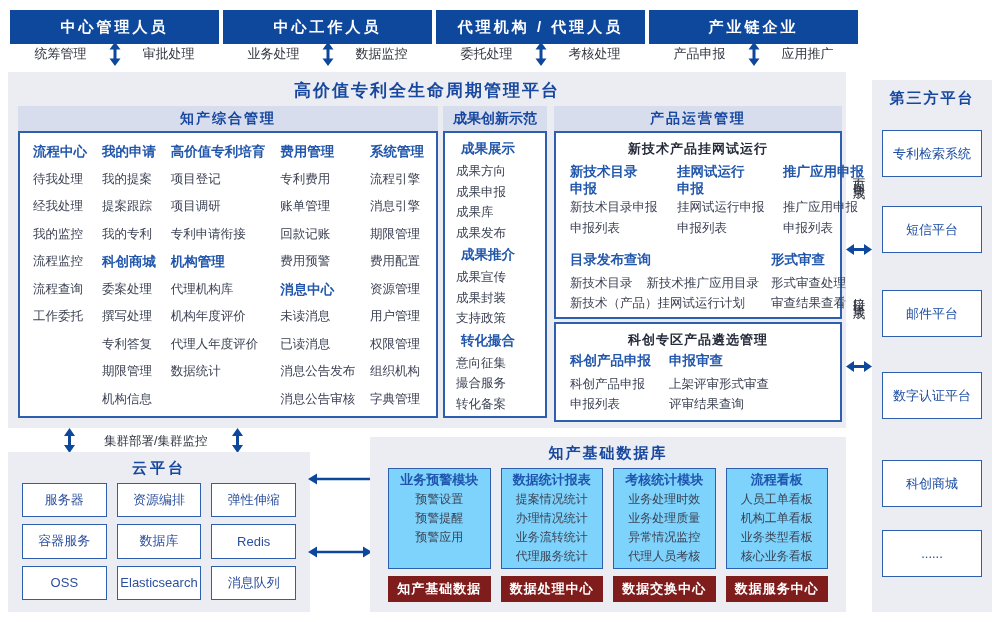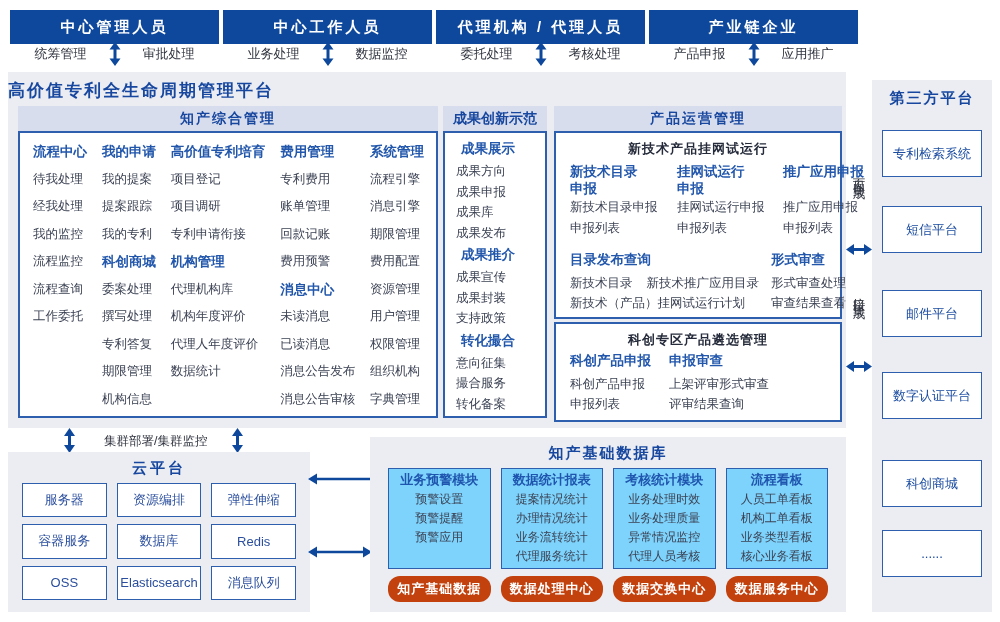--- a/index.html
+++ b/index.html
@@ -13,21 +13,21 @@
     letter-spacing:3px;display:flex;align-items:center;justify-content:center;}
   .role-sub{height:20px;display:flex;align-items:center;justify-content:center;gap:22px;}
   .role-sub .lbl{font-size:13px;color:#30343f;}
 
   
   .arr path{fill:#0e489d;}
   svg.arr{display:block;}
 
   
   .main-area{position:absolute;left:8px;top:72px;width:838px;height:356px;background:#ebedf2;}
-  .platform-title{position:absolute;left:0;top:7px;width:100%;text-align:left;
+  .platform-title{position:absolute;left:0;top:7px;width:100%;text-align:center;
     font-size:17px;font-weight:bold;color:#17479e;letter-spacing:2px;}
 
   .section{position:absolute;border-radius:24px;}
   .sec-hdr{height:25px;background:#d8ddee;color:#17479e;font-size:14px;font-weight:bold;
     letter-spacing:2px;display:flex;align-items:center;justify-content:center;}
   .sec-box{position:absolute;left:0;right:0;top:25px;bottom:0;background:#fff;
     border:2px solid #2e5fae;}
 
   
   .ip-box{display:flex;justify-content:space-between;padding:5px 12px 2px 13px;}
@@ -78,22 +78,22 @@
 
   
   .datap{position:absolute;left:370px;top:437px;width:476px;height:175px;background:#ebedf2;}
   .datap-title{position:absolute;top:7px;left:0;width:100%;text-align:center;
     font-size:15px;font-weight:bold;color:#17479e;letter-spacing:2px;}
   .modules{position:absolute;left:18px;right:18px;top:31px;bottom:10px;display:flex;gap:10px;}
   .module{flex:1;display:flex;flex-direction:column;}
   .mod-box{flex:1;background:#7dd3fc;border:1.5px solid #2e5fae;text-align:center;}
   .mod-hdr{font-size:13px;font-weight:bold;color:#1f55ae;height:21px;line-height:21px;}
   .mod-itm{font-size:12px;color:#3c4254;height:19px;line-height:19px;white-space:nowrap;}
-  .mod-foot{margin-top:7px;height:26px;background:#c2410c;color:#fff;font-size:13px;
-    font-weight:bold;letter-spacing:1px;display:flex;align-items:center;justify-content:center;border-radius:12px;}
+  .mod-foot{margin-top:7px;height:26px;background:#7f1d1d;color:#fff;font-size:13px;
+    font-weight:bold;letter-spacing:1px;display:flex;align-items:center;justify-content:center;}
 </style>
 </head>
 <body>
 
 <div class="canvas">
 
   <div class="top-roles">
     <div class="role">
       <div class="role-title">中心管理人员</div>
       <div class="role-sub">

